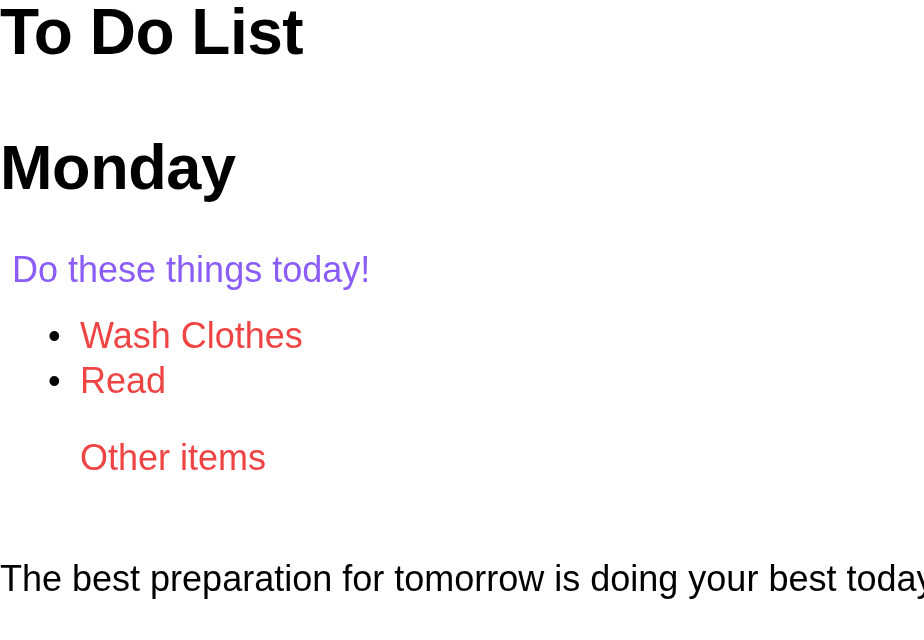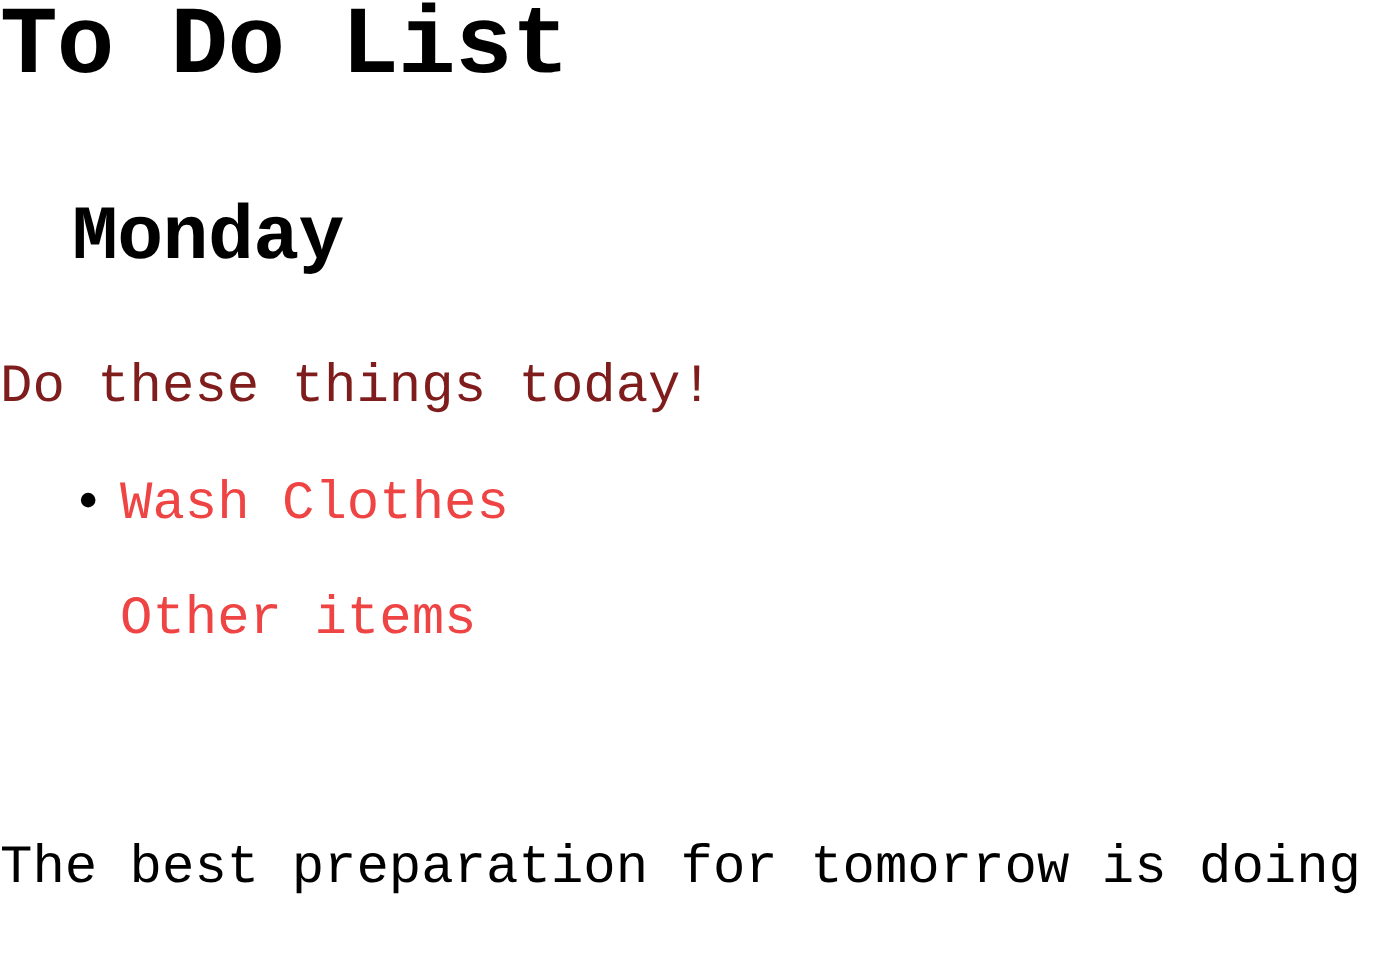--- a/index.html
+++ b/index.html
@@ -14,59 +14,57 @@
     color: #000000;
     overflow: hidden;
   }
 
   .page {
     position: relative;
     width: 924px;
     height: 640px;
     background: #ffffff;
     box-sizing: border-box;
-    font-family: Liberation Mono, monospace;
   }
 
   .doc-title {
     position: absolute;
     left: 0px;
     top: -4px;
     margin: 0;
     font-size: 64px;
     line-height: 1.15;
     font-weight: bold;
     letter-spacing: -0.5px;
     color: #000000;
     white-space: nowrap;
   }
 
   .day-heading {
     position: absolute;
     left: 0px;
     top: 131px;
     margin: 0;
-    font-size: 51px;
+    font-size: 63px;
     line-height: 1.15;
     font-weight: bold;
     letter-spacing: -0.4px;
     color: #000000;
     white-space: nowrap;
-    padding-left: 48px;
   }
 
   .intro-paragraph {
     position: absolute;
     left: 0px;
     top: 236px;
-    margin: 0;
+    margin: 12px;
     font-size: 36px;
     line-height: 1.2;
     font-weight: normal;
-    color: #7f1d1d;
+    color: #8b5cf6;
     white-space: nowrap;
   }
 
   .todo-list {
     position: absolute;
     left: 0px;
     top: 313px;
     margin: 0;
     padding: 0;
     list-style: none;
@@ -115,18 +113,19 @@
 <div class="page">
 
   <h1 class="doc-title">To Do List</h1>
 
   <h2 class="day-heading">Monday</h2>
 
   <p class="intro-paragraph">Do these things today!</p>
 
   <ul class="todo-list">
     <li class="todo-item bulleted">Wash Clothes</li>
+    <li class="todo-item bulleted">Read</li>
     <li class="todo-item no-bullet">Other items</li>
   </ul>
 
   <p class="closing-paragraph">The best preparation for tomorrow is doing your best today.</p>
 
 </div>
 
 </body></html>

